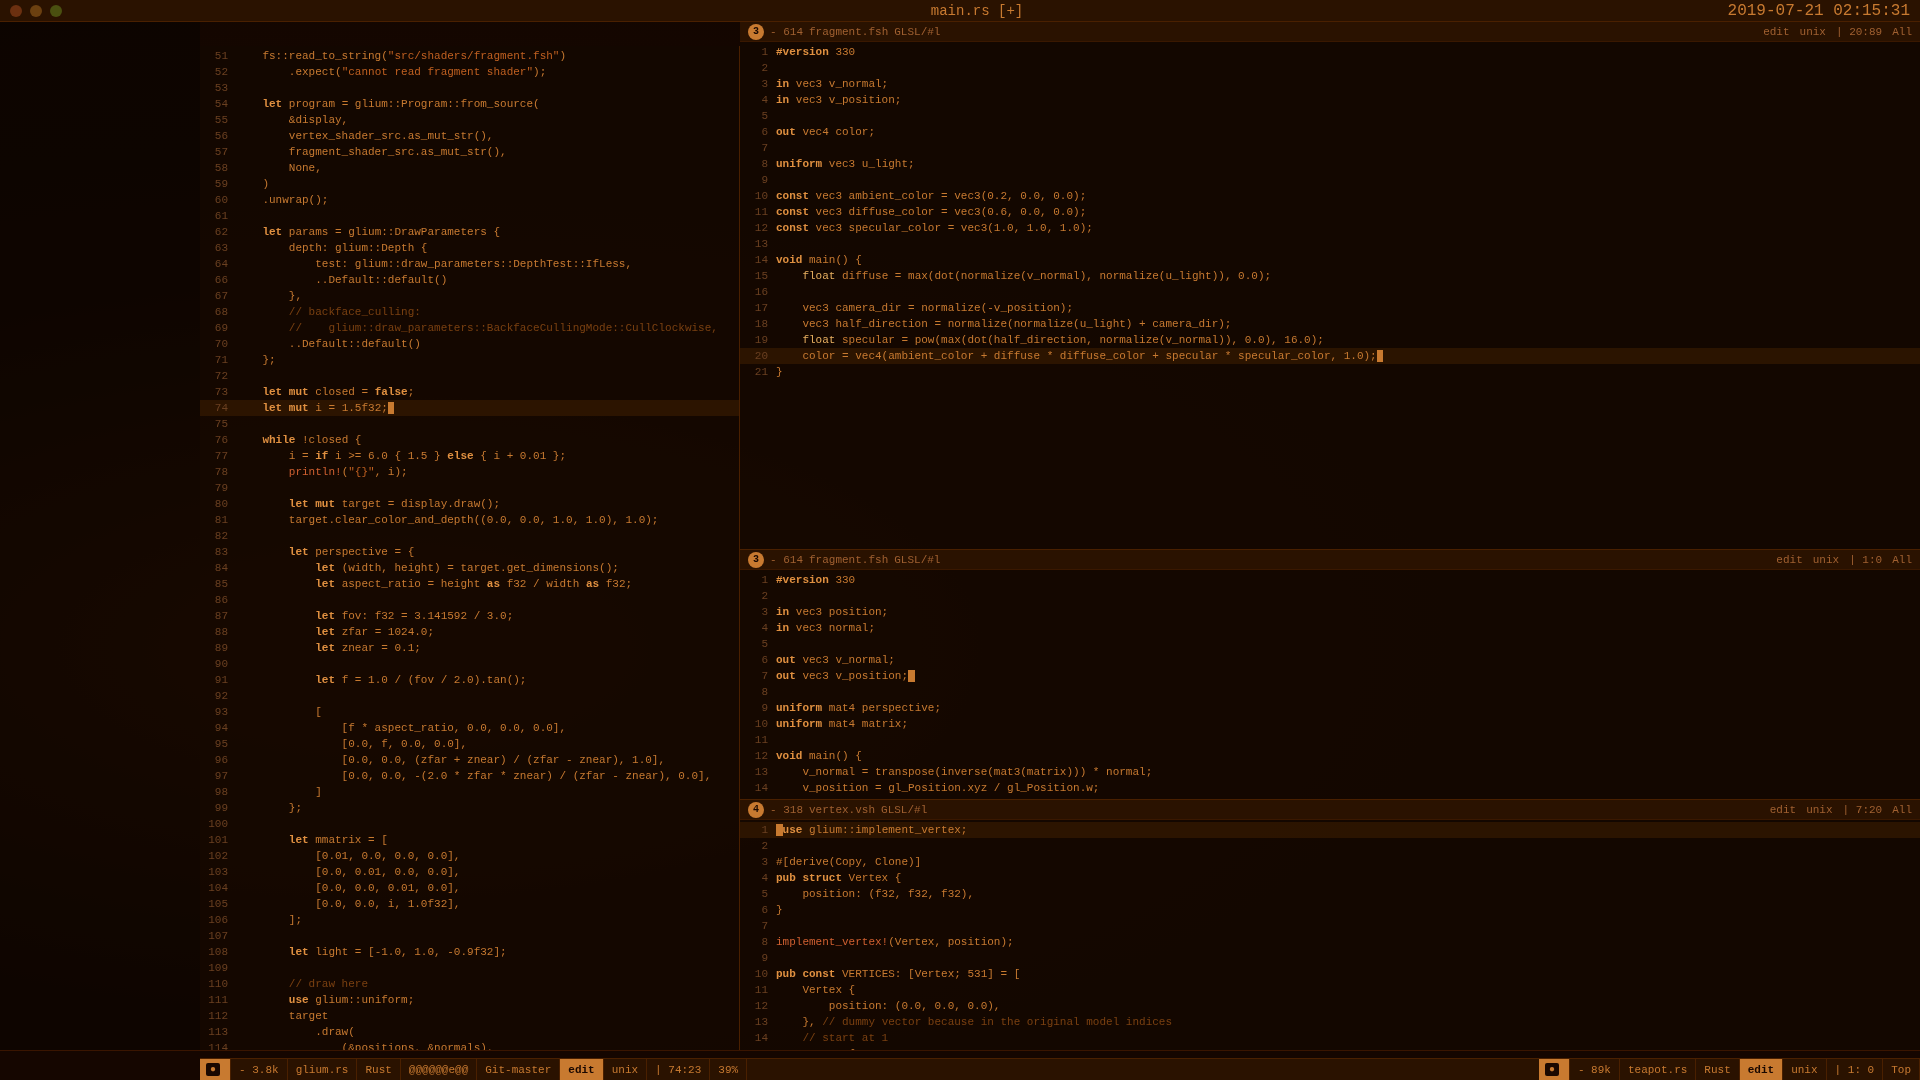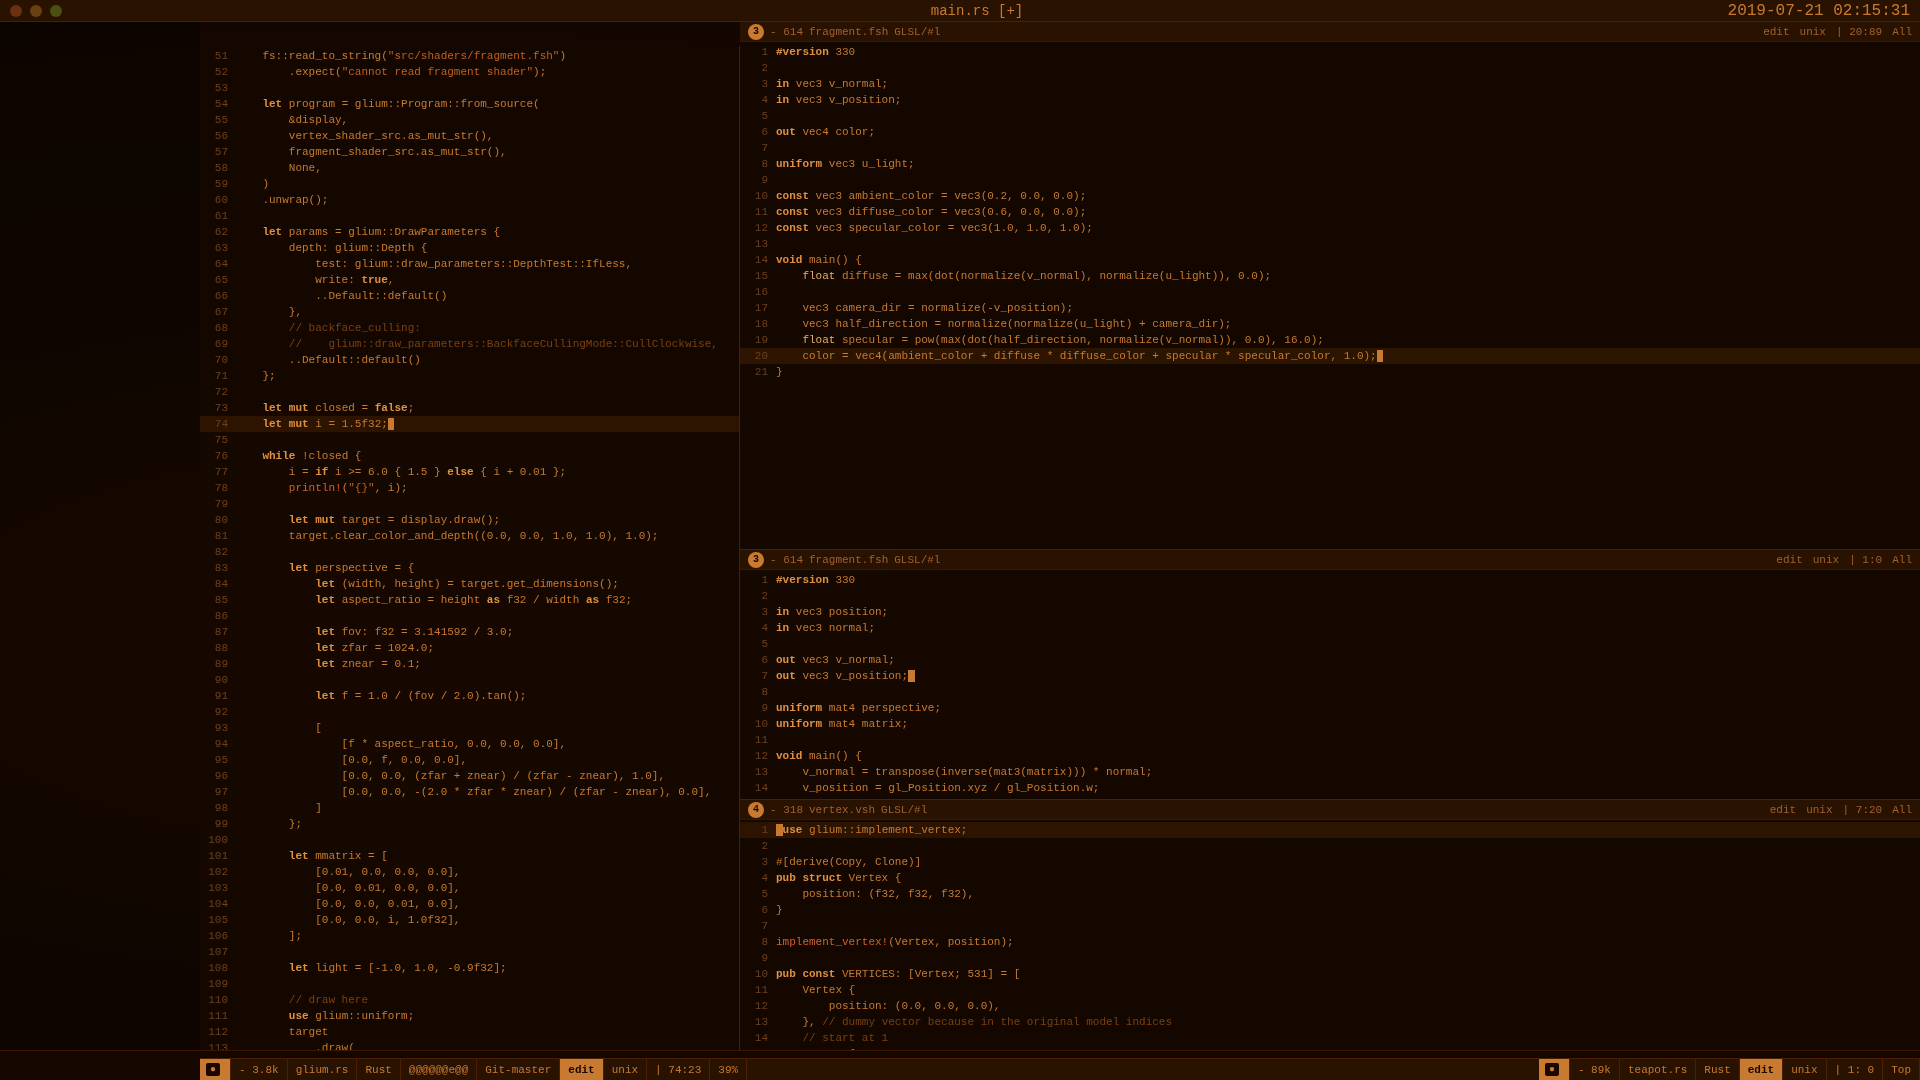--- a/index.html
+++ b/index.html
@@ -262,21 +262,20 @@
       <div class="code-line"><span class="line-num">55</span><span class="line-content">        &amp;display,</span></div>
       <div class="code-line"><span class="line-num">56</span><span class="line-content">        vertex_shader_src.as_mut_str(),</span></div>
       <div class="code-line"><span class="line-num">57</span><span class="line-content">        fragment_shader_src.as_mut_str(),</span></div>
       <div class="code-line"><span class="line-num">58</span><span class="line-content">        None,</span></div>
       <div class="code-line"><span class="line-num">59</span><span class="line-content">    )</span></div>
       <div class="code-line"><span class="line-num">60</span><span class="line-content">    .unwrap();</span></div>
       <div class="code-line"><span class="line-num">61</span><span class="line-content"></span></div>
       <div class="code-line"><span class="line-num">62</span><span class="line-content">    <span class="kw">let</span> params = glium::DrawParameters {</span></div>
       <div class="code-line"><span class="line-num">63</span><span class="line-content">        depth: glium::Depth {</span></div>
       <div class="code-line"><span class="line-num">64</span><span class="line-content">            test: glium::draw_parameters::DepthTest::IfLess,</span></div>
-      <div class="code-line"><span class="line-num">65</span><span class="line-content">            write: <span class="kw">true</span>,</span></div>
       <div class="code-line"><span class="line-num">66</span><span class="line-content">            ..Default::default()</span></div>
       <div class="code-line"><span class="line-num">67</span><span class="line-content">        },</span></div>
       <div class="code-line"><span class="line-num">68</span><span class="line-content">        <span class="comment">// backface_culling:</span></span></div>
       <div class="code-line"><span class="line-num">69</span><span class="line-content">        <span class="comment">//    glium::draw_parameters::BackfaceCullingMode::CullClockwise,</span></span></div>
       <div class="code-line"><span class="line-num">70</span><span class="line-content">        ..Default::default()</span></div>
       <div class="code-line"><span class="line-num">71</span><span class="line-content">    };</span></div>
       <div class="code-line"><span class="line-num">72</span><span class="line-content"></span></div>
       <div class="code-line"><span class="line-num">73</span><span class="line-content">    <span class="kw">let mut</span> closed = <span class="kw">false</span>;</span></div>
       <div class="code-line line-highlight"><span class="line-num">74</span><span class="line-content">    <span class="kw">let mut</span> i = 1.5f32;<span class="cursor"> </span></span></div>
       <div class="code-line"><span class="line-num">75</span><span class="line-content"></span></div>

